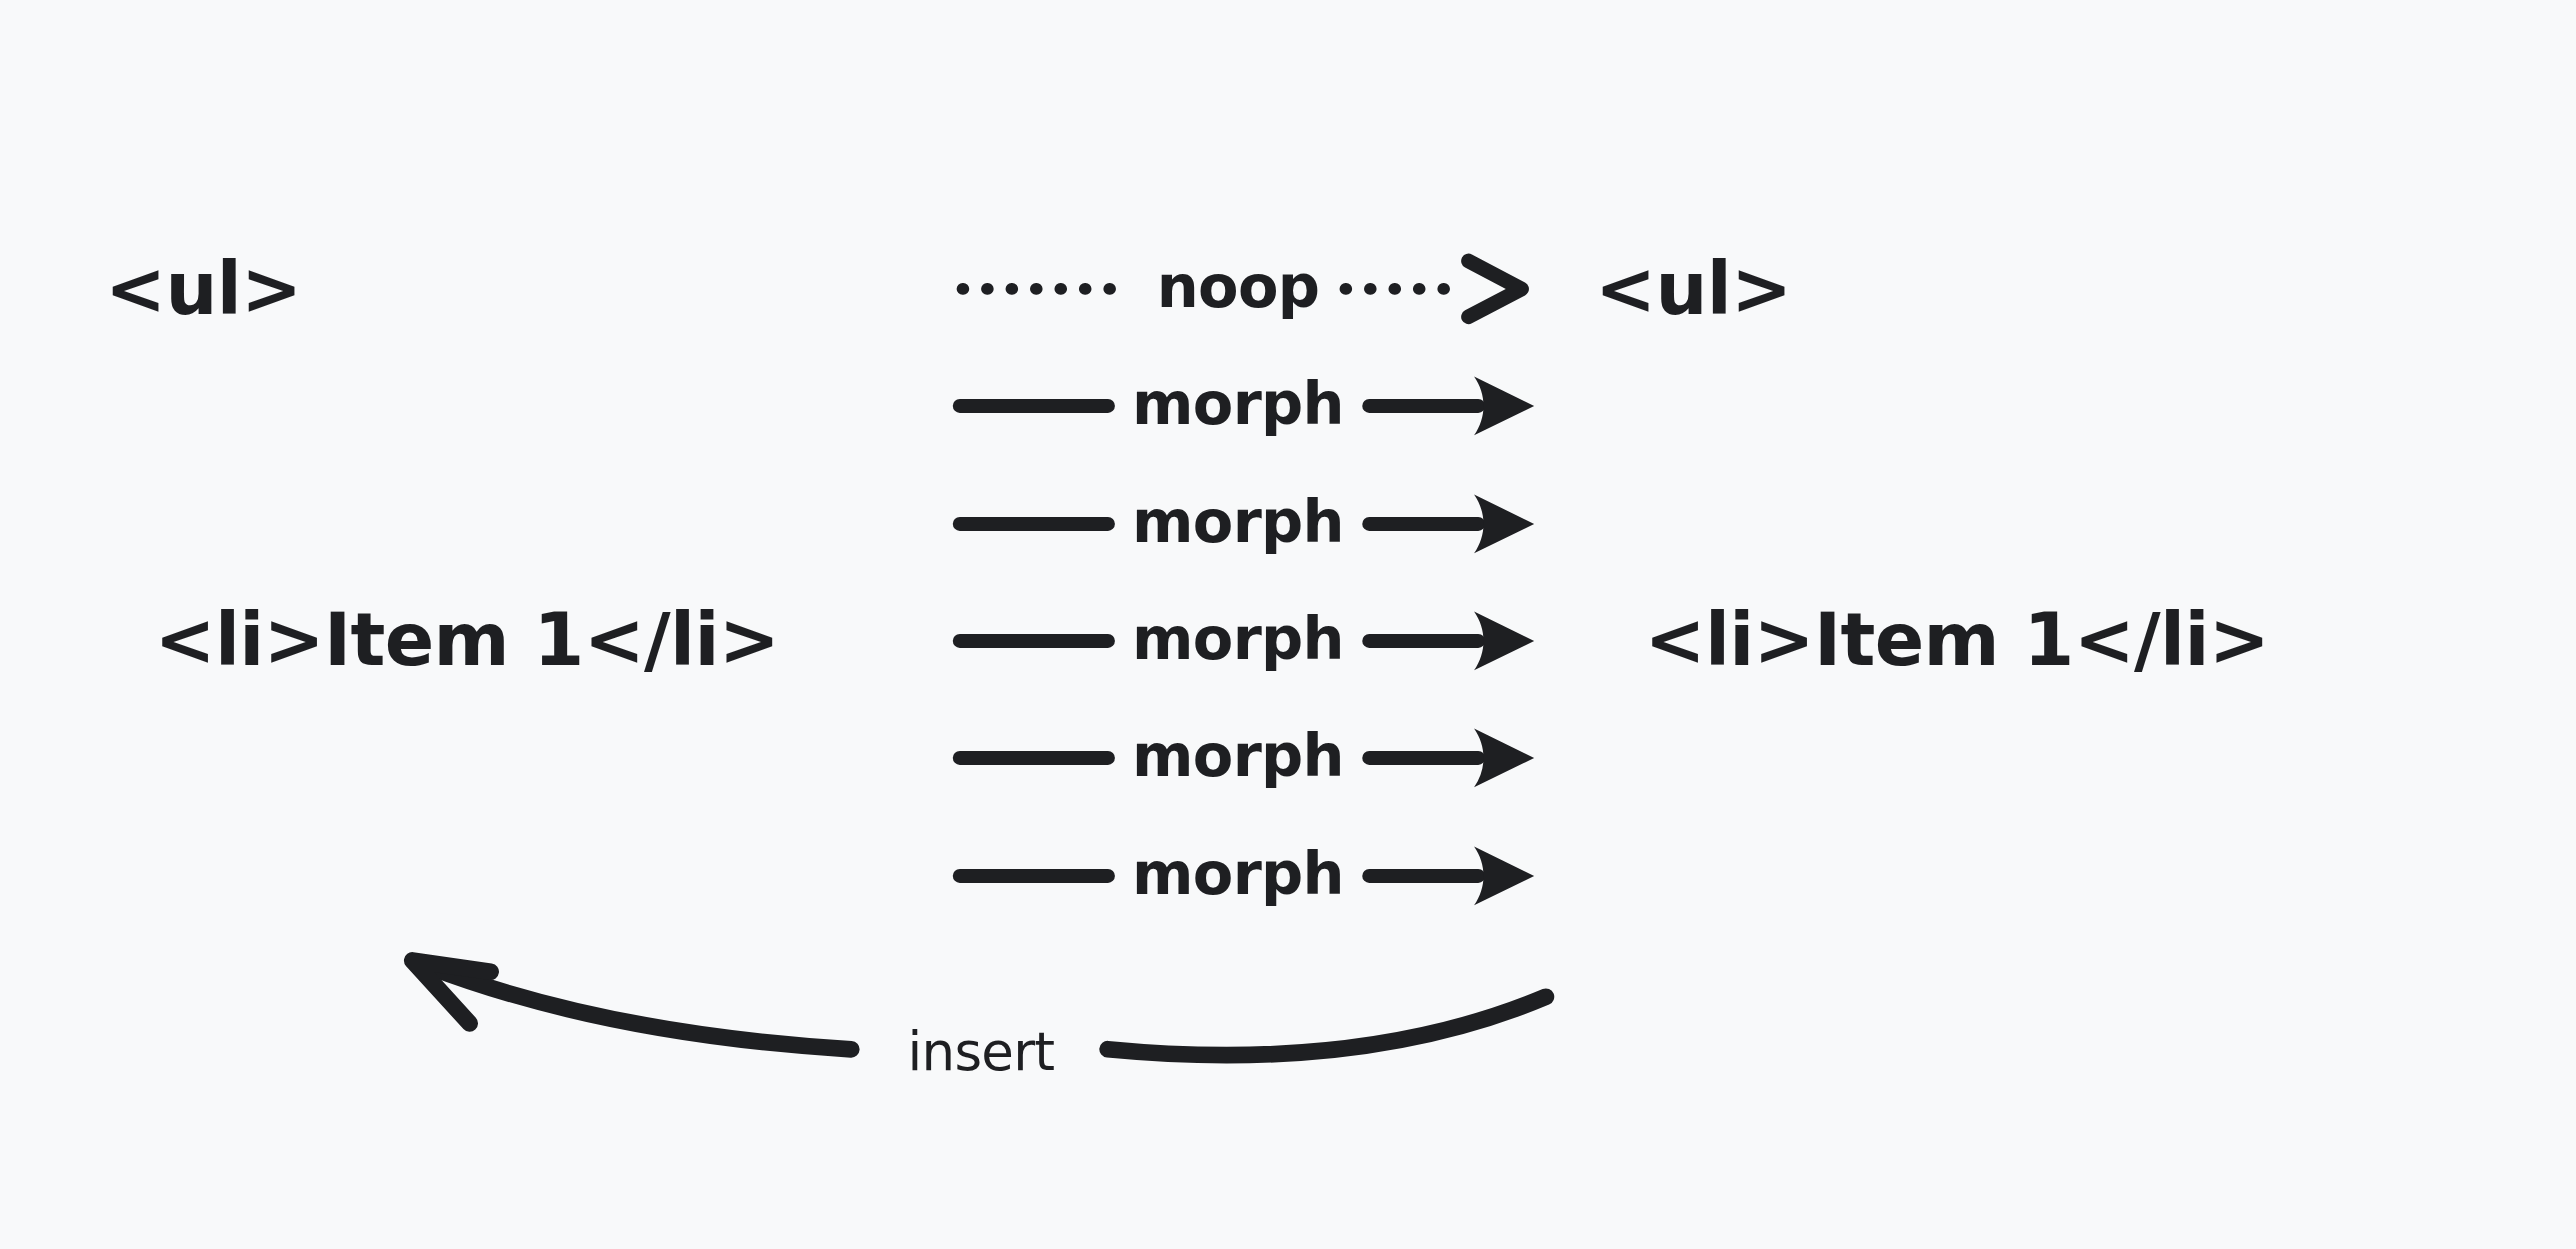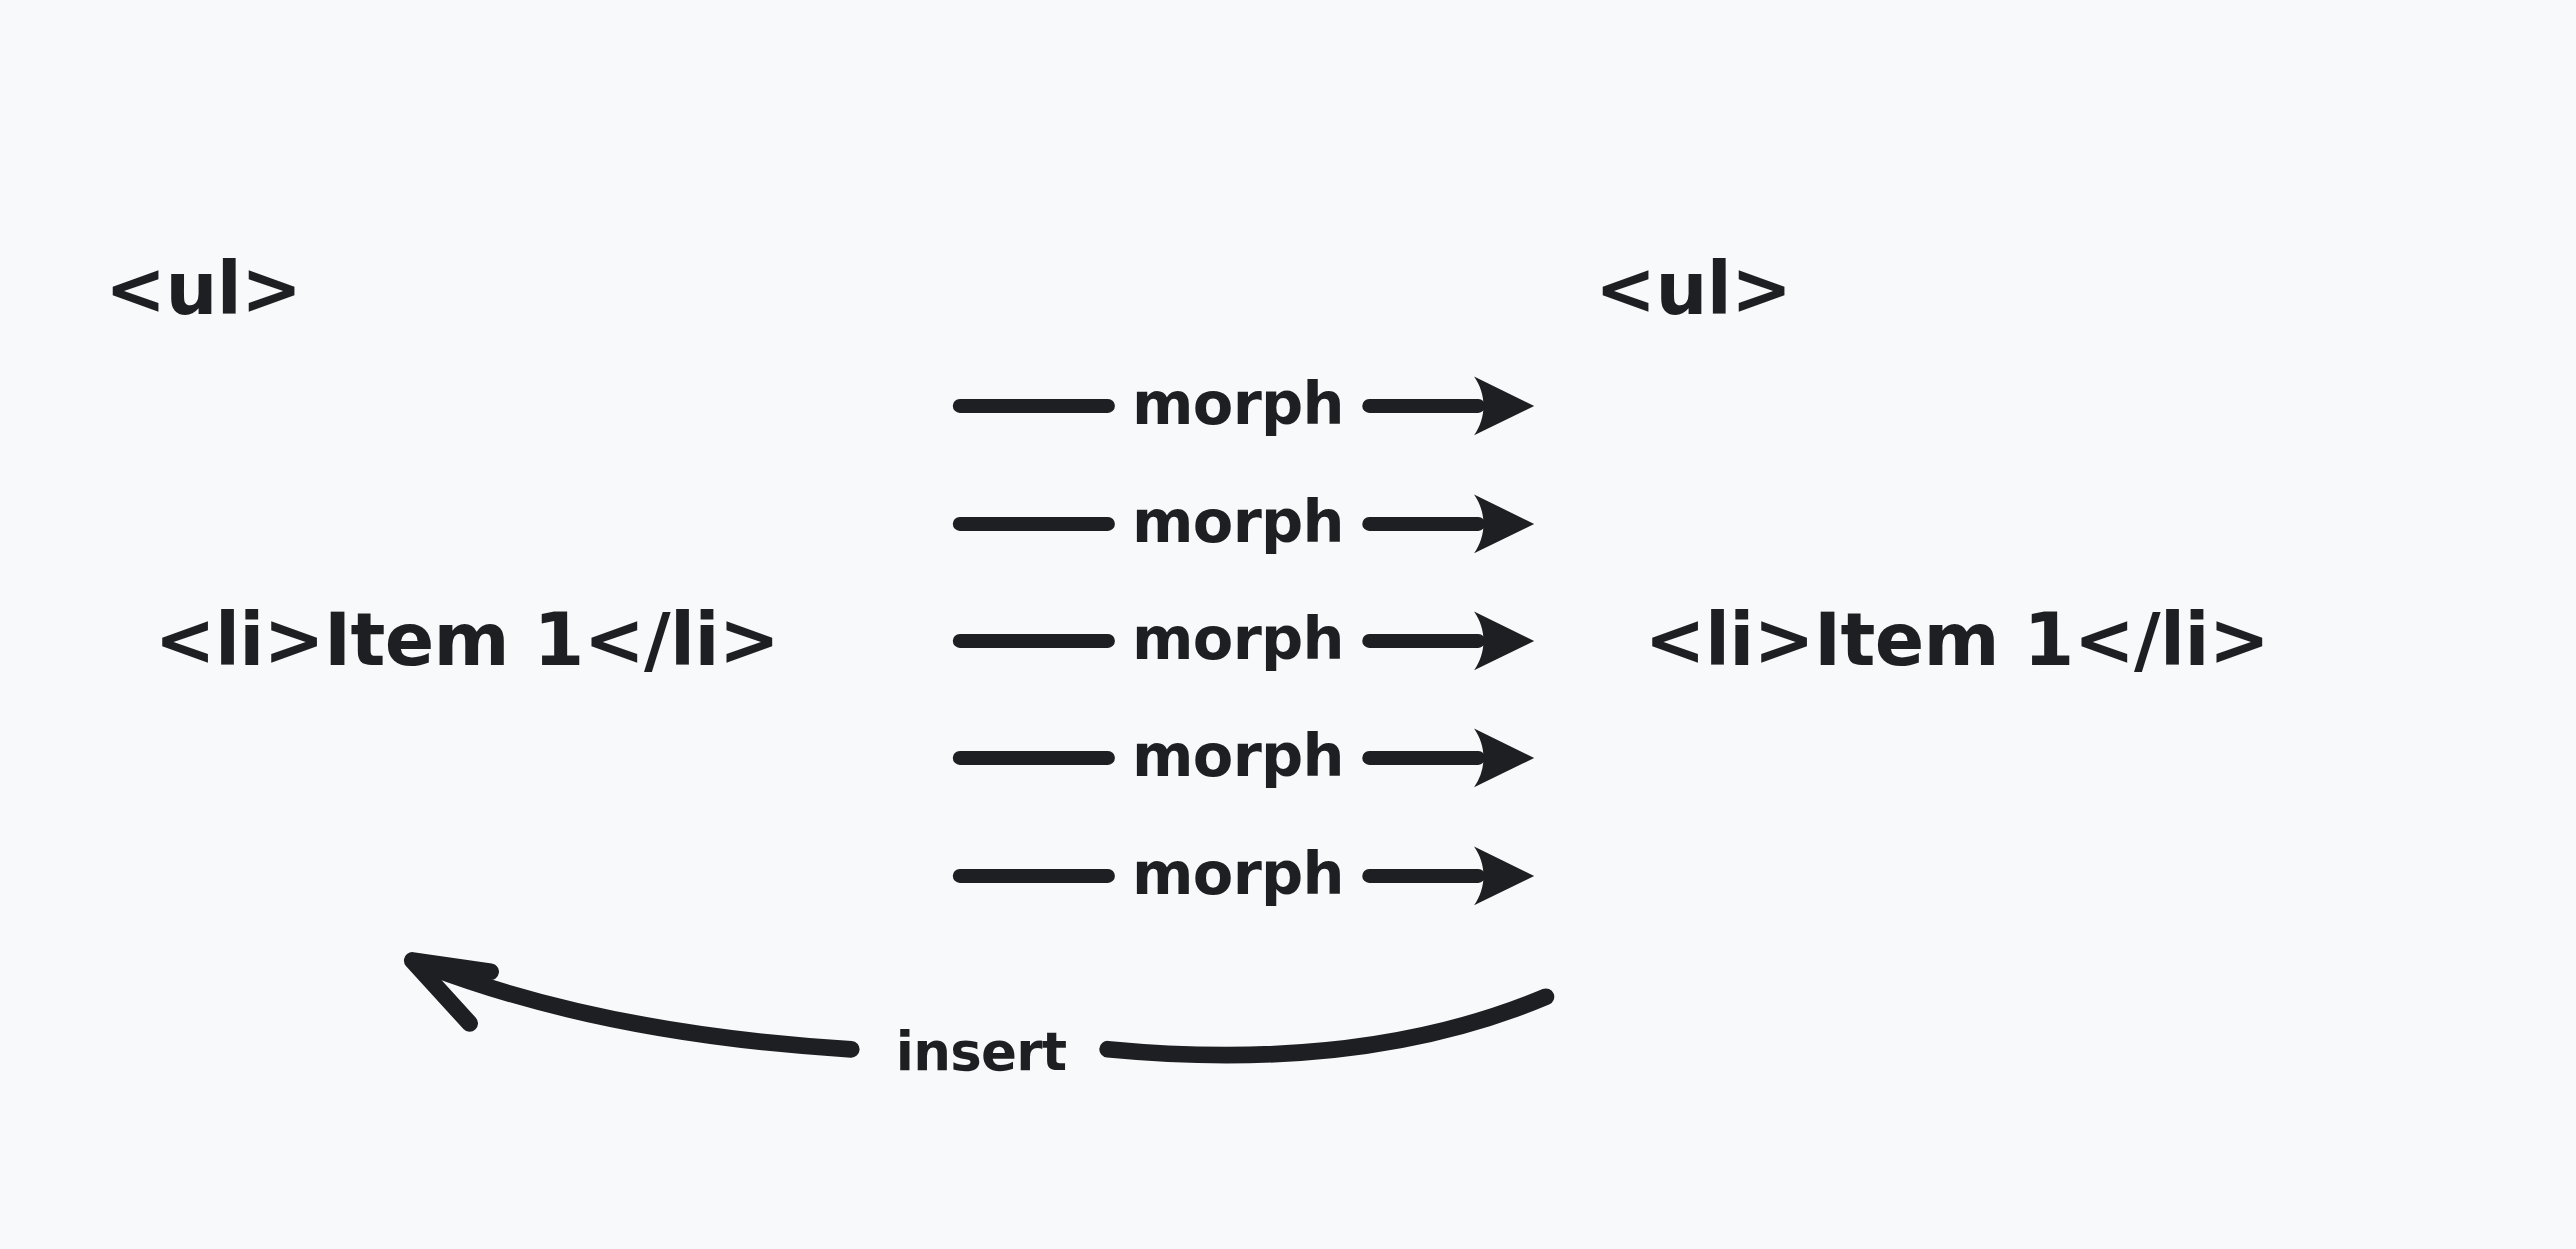--- a/index.html
+++ b/index.html
@@ -59,21 +59,21 @@
     inset: 0;
     pointer-events: none;
     color: var(--ink, #1e1f22);
   }
   .insert-label {
     position: absolute;
     left: 981px;
     top: 1023px;
     transform: translate(-50%, -50%);
     font-size: 53px;
-    font-weight: 700;
+    font-weight: 400;
     letter-spacing: -0.7px;
     color: var(--ink, #1e1f22);
     white-space: nowrap;
   }
 </style>
 </head>
 <body>
 
 <div class="canvas">
 
@@ -89,20 +89,28 @@
   <pre class="code code-right">    <div class="code-line">&lt;ul&gt;</div>
     <div class="code-line">  &lt;li&gt;Item 1&lt;/li&gt;</div>
     
     
     
     
     
     
   </pre>
 
+  <div class="arrow-row" style="top:212px">
+    <svg viewBox="0 0 840 140">
+      <line x1="18" y1="70" x2="242" y2="70" stroke="currentColor" stroke-width="17" stroke-linecap="round" stroke-dasharray="1 34"></line>
+      <line x1="566" y1="70" x2="716" y2="70" stroke="currentColor" stroke-width="17" stroke-linecap="round" stroke-dasharray="1 34"></line>
+      <polyline points="742,30 818,70 742,110" fill="none" stroke="currentColor" stroke-width="21" stroke-linecap="round" stroke-linejoin="round"></polyline>
+    </svg>
+    <span class="arrow-label">noop</span>
+  </div>
 
   <div class="arrow-row" style="top:329px">
     <svg viewBox="0 0 840 140">
       <line x1="14" y1="70" x2="226" y2="70" stroke="currentColor" stroke-width="20" stroke-linecap="round"></line>
       <line x1="600" y1="70" x2="756" y2="70" stroke="currentColor" stroke-width="20" stroke-linecap="round"></line>
       <path d="M750,28 C768,54 768,86 750,112 L836,70 Z" fill="currentColor"></path>
     </svg>
     <span class="arrow-label">morph</span>
   </div>
 

